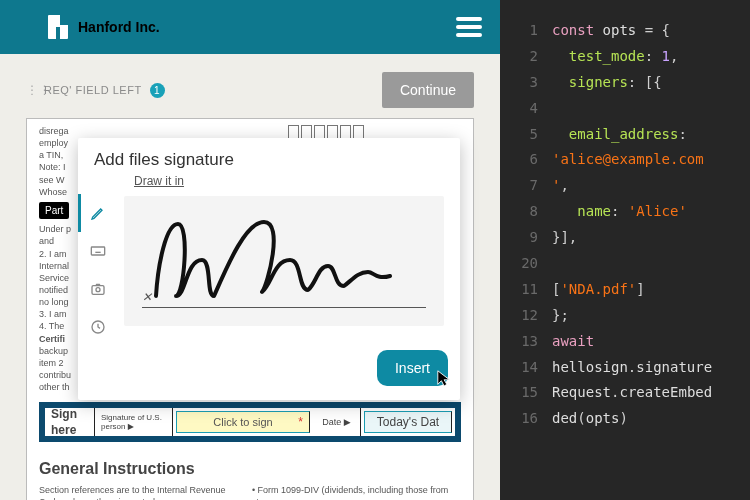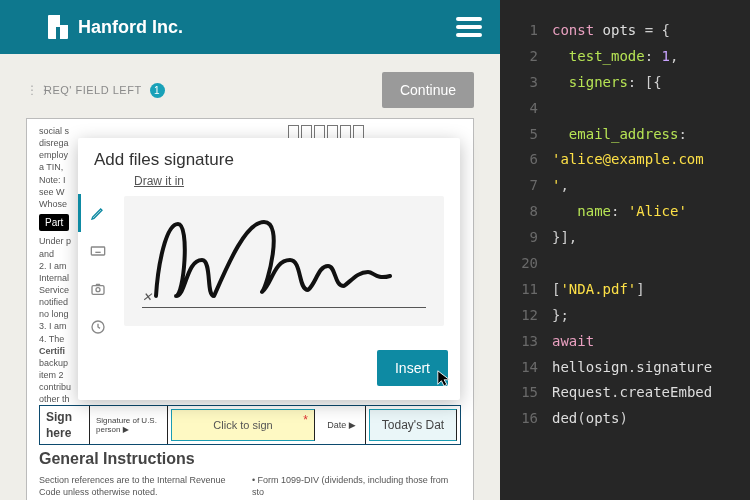--- a/index.html
+++ b/index.html
@@ -4,21 +4,21 @@
 <style>
   * { box-sizing: border-box; margin: 0; padding: 0; }
   html, body { width: 750px; height: 500px; overflow: hidden; font-family: -apple-system, BlinkMacSystemFont, "Segoe UI", Arial, sans-serif; }
   body { display: flex; }
 
   
   .left { width: 500px; height: 500px; background: #efeee9; position: relative; }
 
   
   .hdr { height: 54px; background: #0e788e; display: flex; align-items: center; padding: 0 18px; justify-content: space-between; }
-  .brand { display: flex; align-items: center; gap: 10px; color: #ffffff; font-weight: 700; font-size: 18px; padding-left: 30px; }
+  .brand { display: flex; align-items: center; gap: 10px; color: #000000; font-weight: 700; font-size: 14px; padding-left: 30px; }
   .brand-icon { width: 20px; height: 24px; background: #fff; position: relative; border-radius: 1px; }
   .brand-icon::after { content: ""; position: absolute; right: 0; top: 0; width: 8px; height: 10px; background: #0e788e; }
   .brand-icon::before { content: ""; position: absolute; left: 8px; top: 12px; width: 4px; height: 12px; background: #0e788e; }
   .hamburger { display: flex; flex-direction: column; gap: 4px; cursor: pointer; }
   .hamburger span { width: 26px; height: 4px; background: #fff; border-radius: 2px; }
 
   
   .toolbar { display: flex; justify-content: space-between; align-items: center; padding: 18px 26px 10px; }
   .req { display: flex; align-items: center; gap: 8px; color: #8a8a8a; font-size: 11px; letter-spacing: .5px; }
   .dots { display: inline-block; width: 10px; color:#aaa; font-size:12px; line-height:5px; }
@@ -27,60 +27,60 @@
 
   
   .doc { margin: 0 26px; background: #fff; border: 1px solid #bbb; position: relative; height: 390px; padding: 6px 12px 10px; font-size: 10px; color: #444; line-height:1.35; overflow:hidden;}
   .doc .para { font-size: 9px; color:#555; }
   .doc-row { display:flex; gap:10px; }
   .part-badge { background:#000; color:#fff; font-size:10px; padding:2px 6px; display:inline-block; margin:4px 0; border-radius:2px; }
   .cells { display:flex; gap:2px; }
   .cells span { width:11px; height:18px; border:1px solid #777; }
 
   
-  .sign-row { display:flex; border:1px solid #0c4a6e; margin-top:0; height:40px; font-size:10px; }
+  .sign-row { display:flex; border:6px solid #0c4a6e; margin-top:9px; height:40px; font-size:10px; }
   .sign-row > div { border-right:1px solid #222; display:flex; align-items:center; justify-content:center; padding:0 6px; }
   .sign-here { width:50px; font-weight:700; font-size:12px; flex-direction:row; }
   .sig-of { width:78px; font-size:8px; line-height:1.2; position:relative; }
   .click-sign { flex:1; background:#fef9c3; border:1px solid #1b9db3; margin:3px; color:#555; font-size:11px; position:relative;}
   .click-sign .ast { position:absolute; top:2px; right:6px; color:#d33; font-size:12px; }
   .date-cell { width:48px; font-size:9px; }
   .today { width:88px; background:#eaf6f8; border:1px solid #1b9db3; margin:3px; font-size:12px; border-right:none;}
 
-  .gi { font-weight:700; font-size:16px; margin-top:3px;}
+  .gi { font-weight:700; font-size:16px; margin-top:16px;}
   .gi-cols { display:flex; gap:20px; font-size:9px; color:#555; margin-top:4px;}
 
   
   .modal { position:absolute; left:78px; top:138px; width:382px; background:#fff; box-shadow:0 4px 18px rgba(0,0,0,.25); border-radius:2px; z-index:20; }
   .modal h3 { font-size:17px; font-weight:500; color:#333; padding:12px 16px 4px; }
   .modal .sub { padding:0 16px 6px 56px; font-size:12px; color:#555;text-decoration:underline;}
   .modal-body { display:flex; }
   .method-tabs { width:40px; display:flex; flex-direction:column; }
   .method-tabs .mt { height:38px; display:flex; align-items:center; justify-content:center; color:#888; font-size:15px; cursor:pointer;}
   .method-tabs .mt.active { color:#0e8aa3; position:relative;}
   .method-tabs .mt.active::before { content:""; position:absolute; left:0; top:0; bottom:0; width:3px; background:#0e8aa3; }
   .canvas-wrap { flex:1; padding:2px 16px 10px 6px; }
   .sig-canvas { background:#f4f4f4; height:130px; position:relative; border-radius:2px;}
   .sig-line { position:absolute; left:18px; right:18px; bottom:18px; height:1px; background:#555;}
   .sig-x { position:absolute; left:18px; bottom:22px; font-size:12px; color:#555; font-style:italic;}
   .sig-svg { position:absolute; left:22px; top:18px; width:260px; height:100px; }
   .modal-footer { display:flex; justify-content:flex-end; padding:4px 12px 14px;}
-  .insert-btn { background:#0e8aa3; color:#fff; border:none; padding:10px 18px; font-size:14px; border-radius:2px; cursor:pointer;}
+  .insert-btn { background:#0e8aa3; color:#fff; border:none; padding:10px 18px; font-size:14px; border-radius:10px; cursor:pointer;}
   .cursor-arrow { position:absolute; font-size:18px; color:#000; pointer-events:none;}
 
   
   .right { width:250px; height:500px; background:#262626; font-family:"SFMono-Regular",Consolas,Menlo,monospace; font-size:14px; line-height:1.85; padding:18px 10px; color:#b6e354; }
   .code-line { display:flex; }
   .ln { width:28px; text-align:right; color:#6a6a6a; margin-right:14px; flex-shrink:0;}
   .tk-kw { color:#e9a0c0;margin-top:8px; } 
   .tk-id { color:#dedede; } 
   .tk-punc { color:#cfcfcf; }
   .tk-prop { color:#b6e354; } 
   .tk-num { color:#c9a3ff; }
-  .tk-str { color:#fde047; }
+  .tk-str { color:#f97316; }
 </style>
 </head>
 <body>
 
 <div class="left">
 
   <div class="hdr">
     <div class="brand">
       <span class="brand-icon"></span>
       <span>Hanford Inc.</span>
@@ -97,21 +97,20 @@
       <span class="dots">⋮⋮</span>
       <span>REQ' FIELD LEFT</span>
       <span class="req-badge">1</span>
     </div>
     <button class="continue">Continue</button>
   </div>
 
   <div class="doc">
     <div class="doc-row">
       <div style="width:58%;" class="para">
-        <div>social s</div>
         <div>disrega</div>
         <div>employ</div>
         <div>a TIN,</div>
         <div>Note: I</div>
         <div>see W</div>
         <div>Whose</div>
         <span class="part-badge">Part</span>
         <div>Under p</div>
         <div>and</div>
         <div>2. I am</div>

